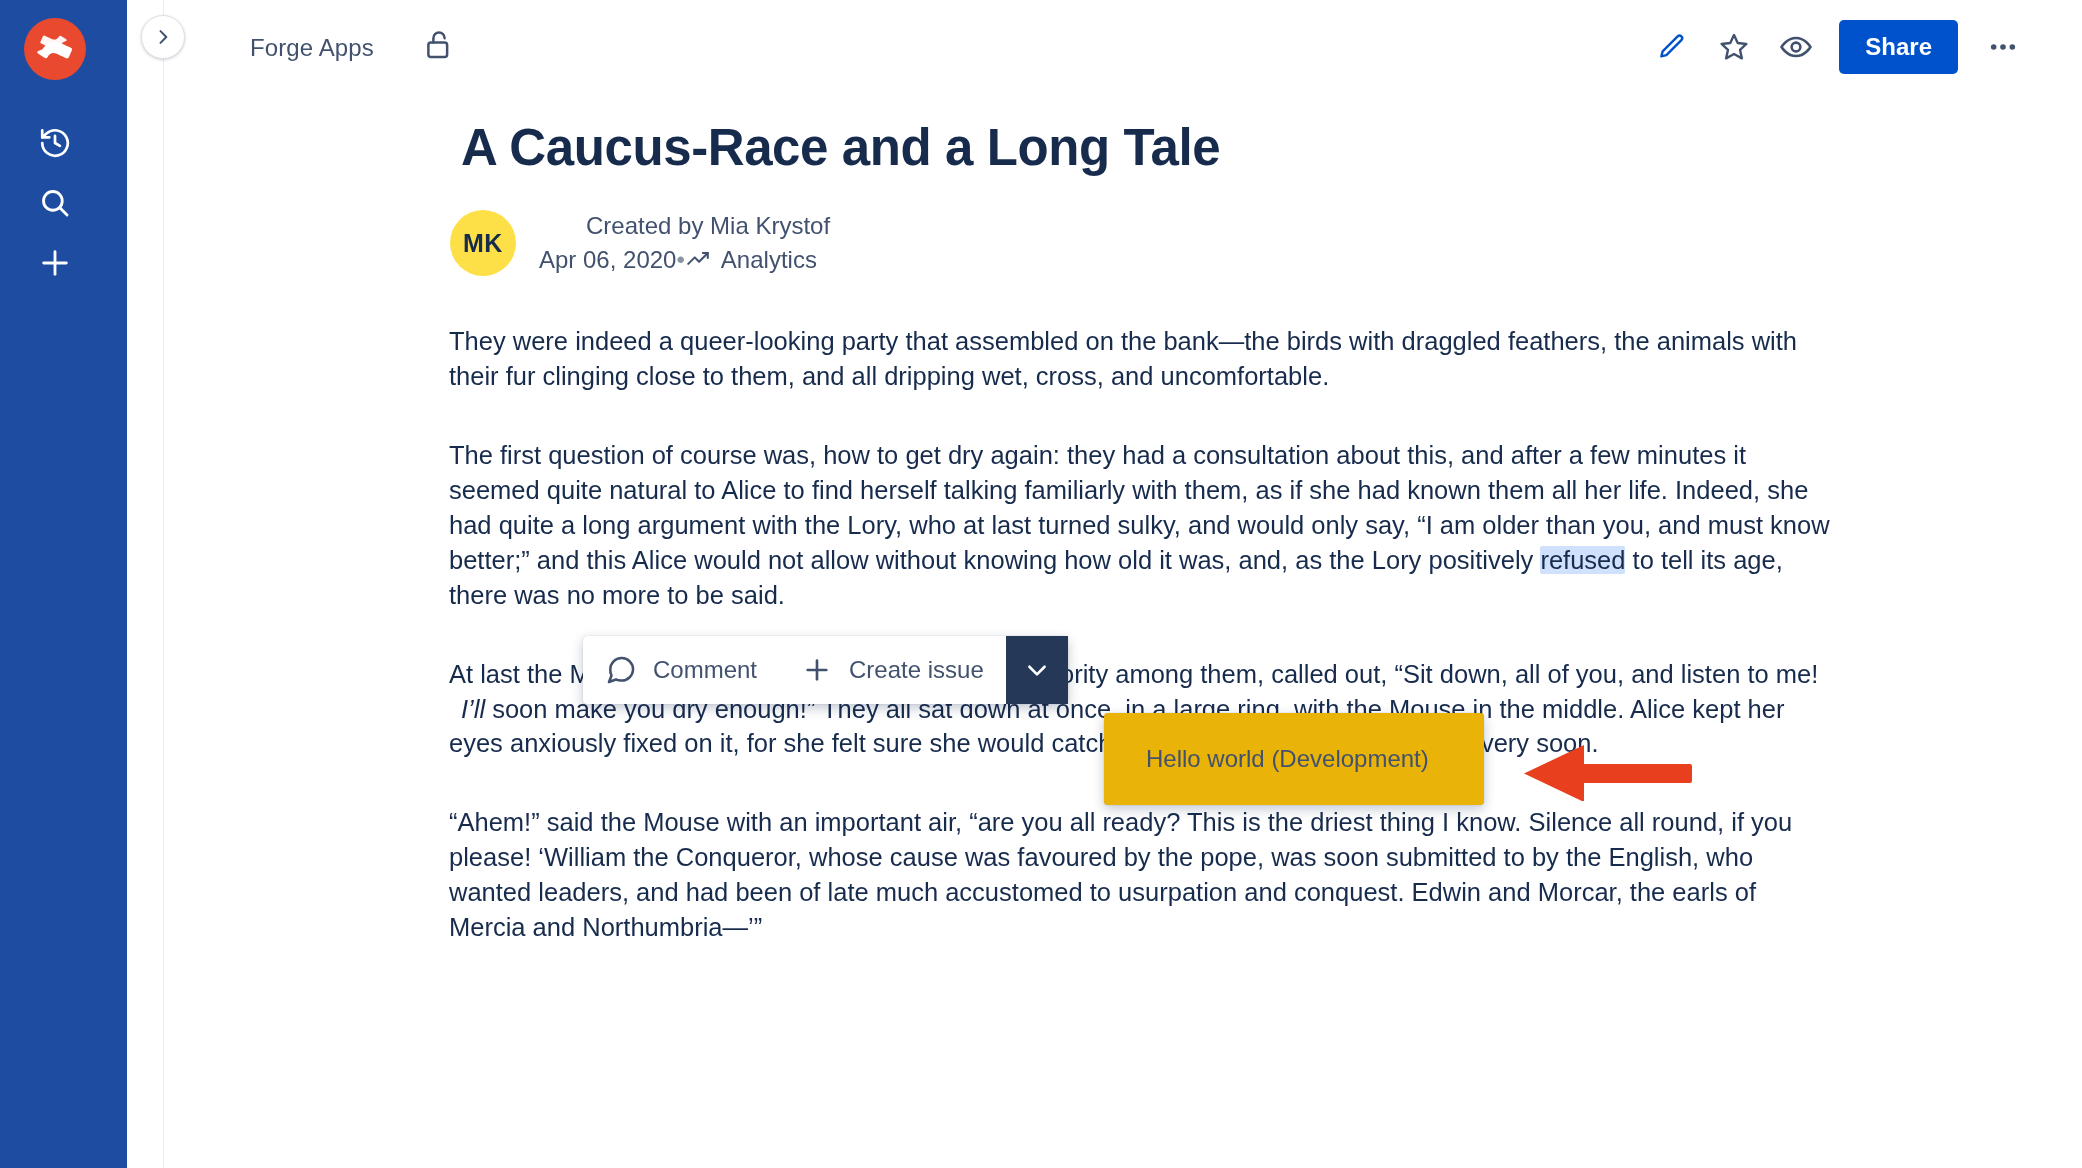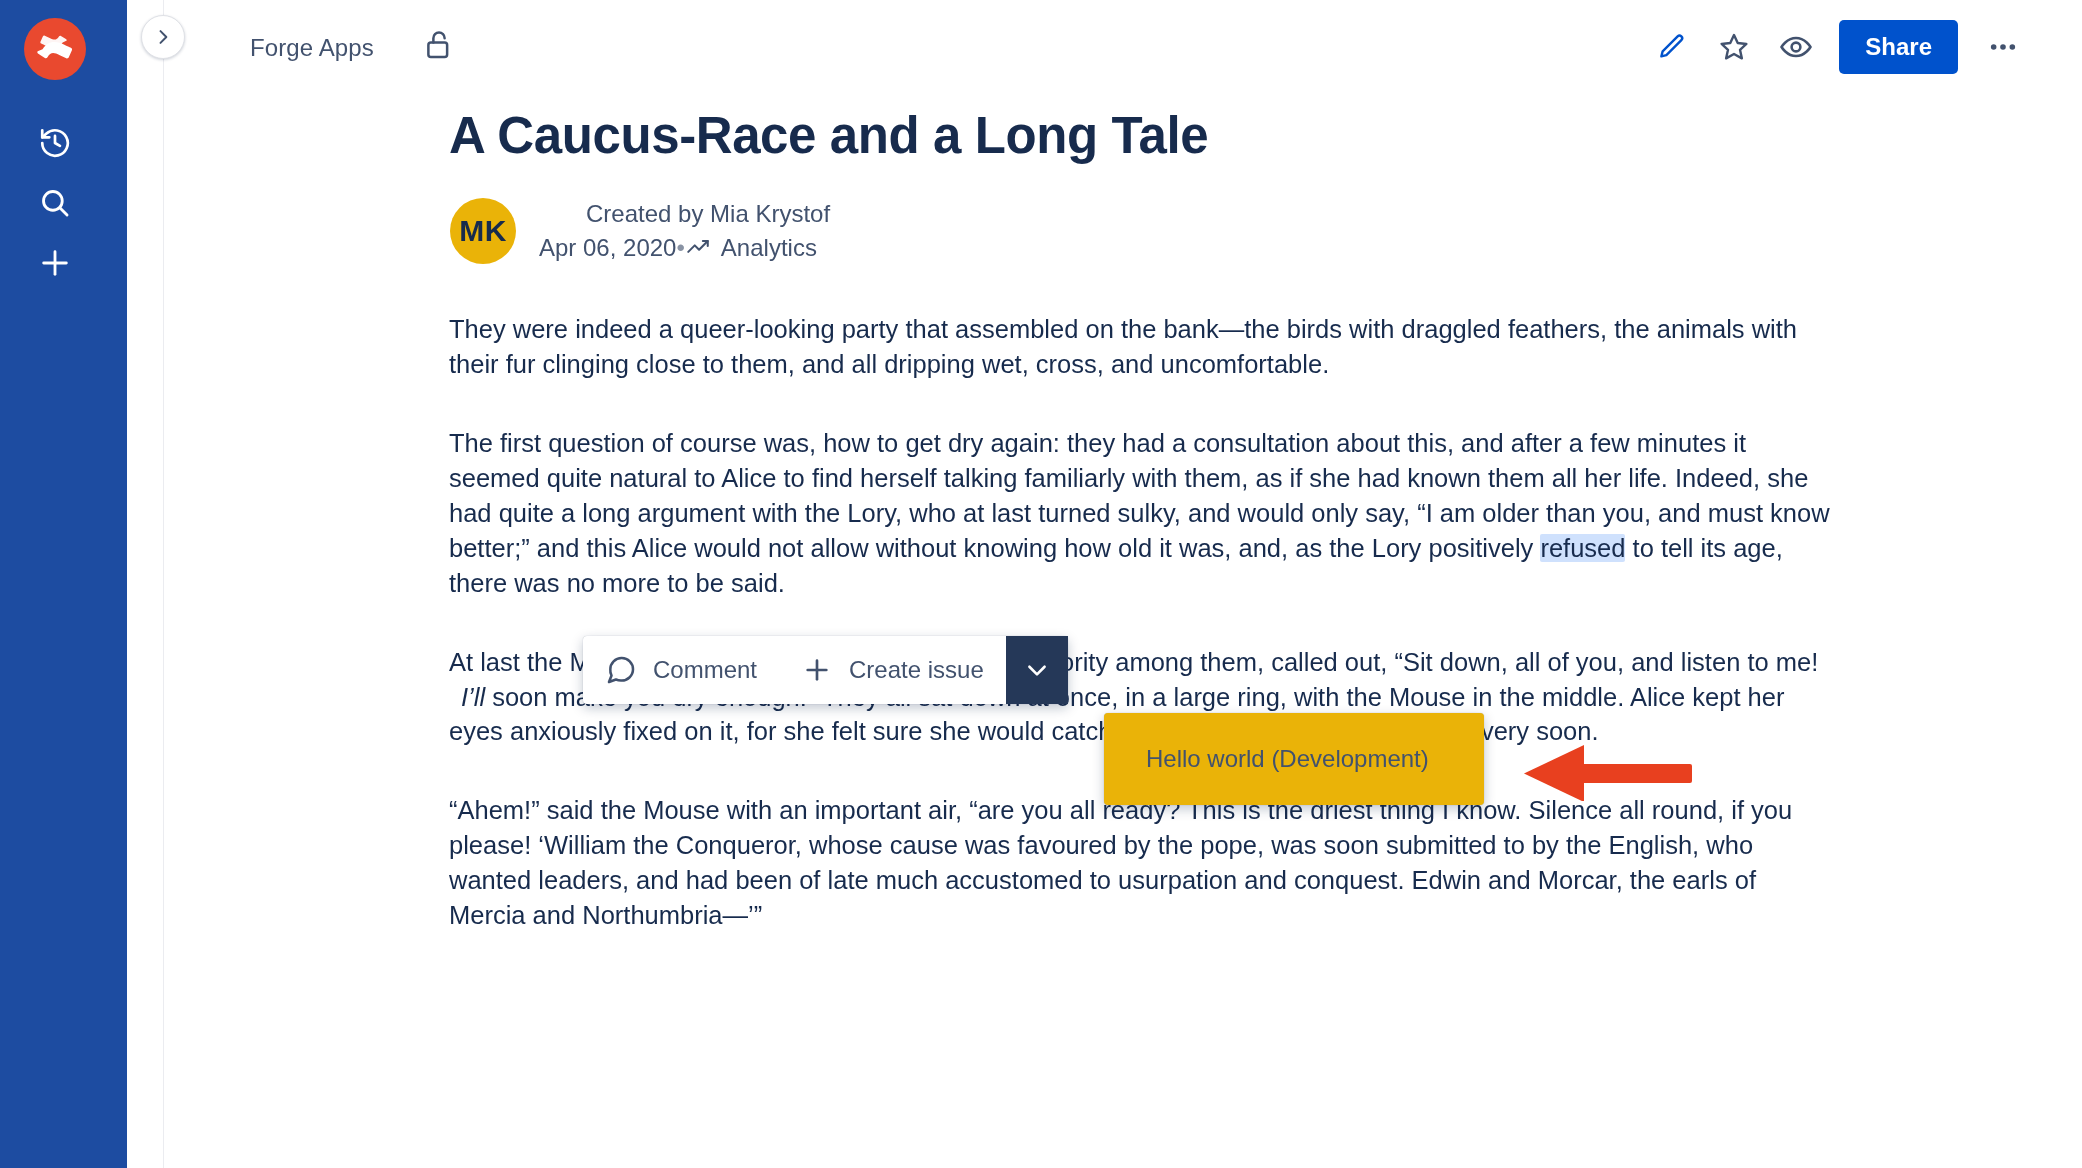--- a/index.html
+++ b/index.html
@@ -141,41 +141,41 @@
     width: 1918px;
     height: 1073px;
     overflow: hidden;
   }
   .doc-inner {
     position: relative;
     padding-left: 285px;
     padding-right: 180px;
   }
   .doc-title {
-    margin: 0;
+    margin: 12px;
     padding-top: 10px;
     font-size: 51px;
     line-height: 1.2;
     font-weight: 600;
     color: #172b4d;
     letter-spacing: -0.4px;
   }
   .byline {
     position: relative;
     margin-top: 32px;
     height: 74px;
   }
   .avatar {
     position: absolute;
     left: 1px; top: 0;
     width: 66px; height: 66px;
     border-radius: 50%;
-    background: #eab308;
+    background: #fde047;
     color: #172b4d;
-    font-size: 30px;
+    font-size: 25px;
     font-weight: 600;
     display: flex; align-items: center; justify-content: center;
     letter-spacing: 0.5px;
   }
   .byline-text {
     position: absolute;
     left: 90px; top: -1px;
     font-size: 24px;
     color: #42526e;
     line-height: 1.4;

